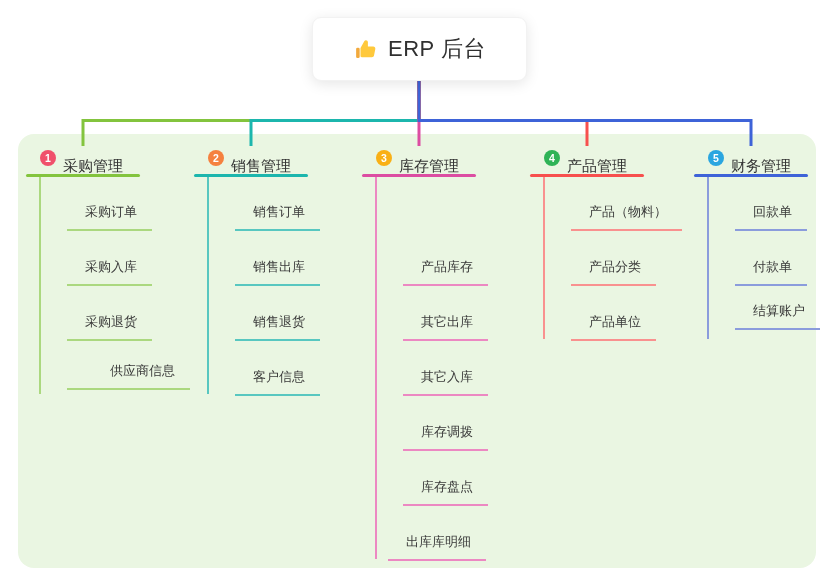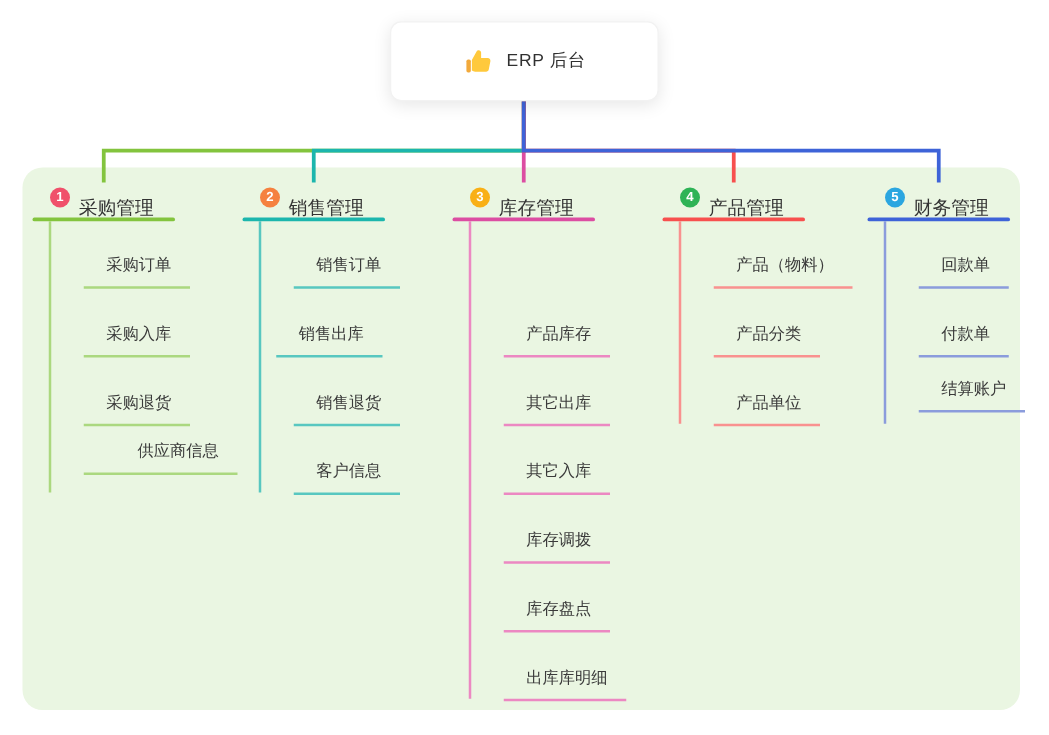--- a/index.html
+++ b/index.html
@@ -9,21 +9,21 @@
 
   .panel{position:absolute;left:18px;top:134px;width:798px;height:434px;
          border-radius:16px;z-index:1;}
 
   .connectors{position:absolute;left:0;top:0;width:839px;height:588px;z-index:2;pointer-events:none;}
 
   .root-card{position:absolute;left:312px;top:17px;width:215px;height:64px;z-index:4;
              background:#ffffff;border-radius:9px;border:1px solid #f2f2f2;
              box-shadow:0 3px 14px rgba(0,0,0,.10);
              display:flex;align-items:center;justify-content:center;gap:10px;}
-  .root-title{font-size:14px;color:#303030;letter-spacing:.5px;}
+  .root-title{font-size:22px;color:#303030;letter-spacing:.5px;}
 
   .branches{position:absolute;left:0;top:0;width:839px;height:588px;z-index:3;}
 
   .branch-header{position:absolute;display:flex;align-items:center;gap:7px;height:18px;cursor:default;}
   .badge{width:16px;height:16px;border-radius:50%;color:#fff;font-size:10.5px;font-weight:bold;
          display:flex;align-items:center;justify-content:center;flex:0 0 16px;}
   .branch-label{font-size:15px;color:#333333;white-space:nowrap;margin-top:16px;}
   .branch-underline{position:absolute;height:3px;border-radius:2px;}
   .trunk{position:absolute;width:2px;}
   .child-node{position:absolute;display:flex;align-items:flex-end;height:32px;
@@ -58,43 +58,43 @@
   <div class="branches">
       <div class="branch-header" style="left: 40px; top: 149px;">
         <span class="badge" style="background: rgb(240, 80, 107);">1</span>
         <span class="branch-label">采购管理</span>
       </div>
       <div class="branch-underline" style="left: 26px; top: 174px; width: 114px; background: rgb(131, 196, 62);"></div>
       <div class="trunk" style="left: 39px; top: 177px; height: 217px; background: rgb(171, 216, 127);"></div>
       <div class="child-node" style="left: 39px; top: 199px; border-bottom-color: rgb(171, 216, 127);">采购订单</div>
       <div class="child-node" style="left: 39px; top: 254px; border-bottom-color: rgb(171, 216, 127);">采购入库</div>
       <div class="child-node" style="left: 39px; top: 309px; border-bottom-color: rgb(171, 216, 127);">采购退货</div>
-      <div class="child-node" style="left: 39px; top: 348px; border-bottom-color: rgb(171, 216, 127); padding-left: 43px;">供应商信息</div>
+      <div class="child-node" style="left: 39px; top: 358px; border-bottom-color: rgb(171, 216, 127); padding-left: 43px;">供应商信息</div>
       <div class="branch-header" style="left: 208px; top: 149px;">
         <span class="badge" style="background: rgb(245, 129, 63);">2</span>
         <span class="branch-label">销售管理</span>
       </div>
       <div class="branch-underline" style="left: 194px; top: 174px; width: 114px; background: rgb(28, 182, 173);"></div>
       <div class="trunk" style="left: 207px; top: 177px; height: 217px; background: rgb(88, 199, 192);"></div>
       <div class="child-node" style="left: 207px; top: 199px; border-bottom-color: rgb(88, 199, 192); font-family: Liberation Mono, monospace;">销售订单</div>
-      <div class="child-node" style="left: 193px; top: 254px; border-bottom-color: rgb(88, 199, 192); text-align: right;">销售出库</div>
+      <div class="child-node" style="left: 207px; top: 254px; border-bottom-color: rgb(88, 199, 192); text-align: right;">销售出库</div>
       <div class="child-node" style="left: 207px; top: 309px; border-bottom-color: rgb(88, 199, 192);">销售退货</div>
       <div class="child-node" style="left: 207px; top: 364px; border-bottom-color: rgb(88, 199, 192);">客户信息</div>
       <div class="branch-header" style="left: 376px; top: 149px;">
         <span class="badge" style="background: rgb(249, 176, 22);">3</span>
         <span class="branch-label">库存管理</span>
       </div>
       <div class="branch-underline" style="left: 362px; top: 174px; width: 114px; background: rgb(220, 77, 162);"></div>
       <div class="trunk" style="left: 375px; top: 177px; height: 382px; background: rgb(236, 136, 194);"></div>
       <div class="child-node" style="left: 375px; top: 254px; border-bottom-color: rgb(236, 136, 194);">产品库存</div>
       <div class="child-node" style="left: 375px; top: 309px; border-bottom-color: rgb(236, 136, 194);">其它出库</div>
       <div class="child-node" style="left: 375px; top: 364px; border-bottom-color: rgb(236, 136, 194);">其它入库</div>
       <div class="child-node" style="left: 375px; top: 419px; border-bottom-color: rgb(236, 136, 194);">库存调拨</div>
       <div class="child-node" style="left: 375px; top: 474px; border-bottom-color: rgb(236, 136, 194);">库存盘点</div>
-      <div class="child-node" style="left: 375px; top: 529px; border-bottom-color: rgb(236, 136, 194);">出库库明细</div>
+      <div class="child-node" style="left: 360px; top: 529px; border-bottom-color: rgb(236, 136, 194);">出库库明细</div>
       <div class="branch-header" style="left: 544px; top: 149px;">
         <span class="badge" style="background: rgb(46, 179, 86);">4</span>
         <span class="branch-label">产品管理</span>
       </div>
       <div class="branch-underline" style="left: 530px; top: 174px; width: 114px; background: rgb(247, 80, 78);"></div>
       <div class="trunk" style="left: 543px; top: 177px; height: 162px; background: rgb(249, 145, 143);"></div>
       <div class="child-node" style="left: 543px; top: 199px; border-bottom-color: rgb(249, 145, 143);">产品（物料）</div>
       <div class="child-node" style="left: 543px; top: 254px; border-bottom-color: rgb(249, 145, 143);">产品分类</div>
       <div class="child-node" style="left: 543px; top: 309px; border-bottom-color: rgb(249, 145, 143);">产品单位</div>
       <div class="branch-header" style="left: 708px; top: 149px;">

